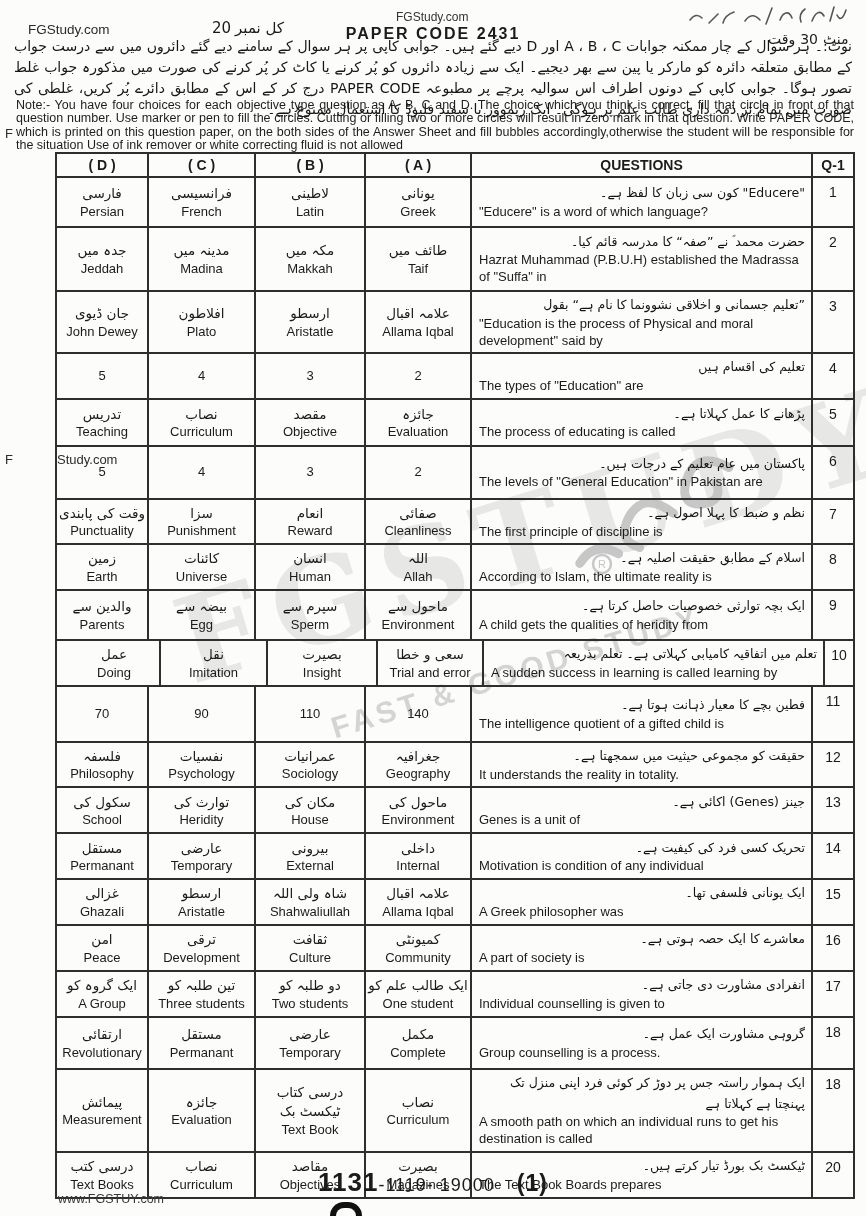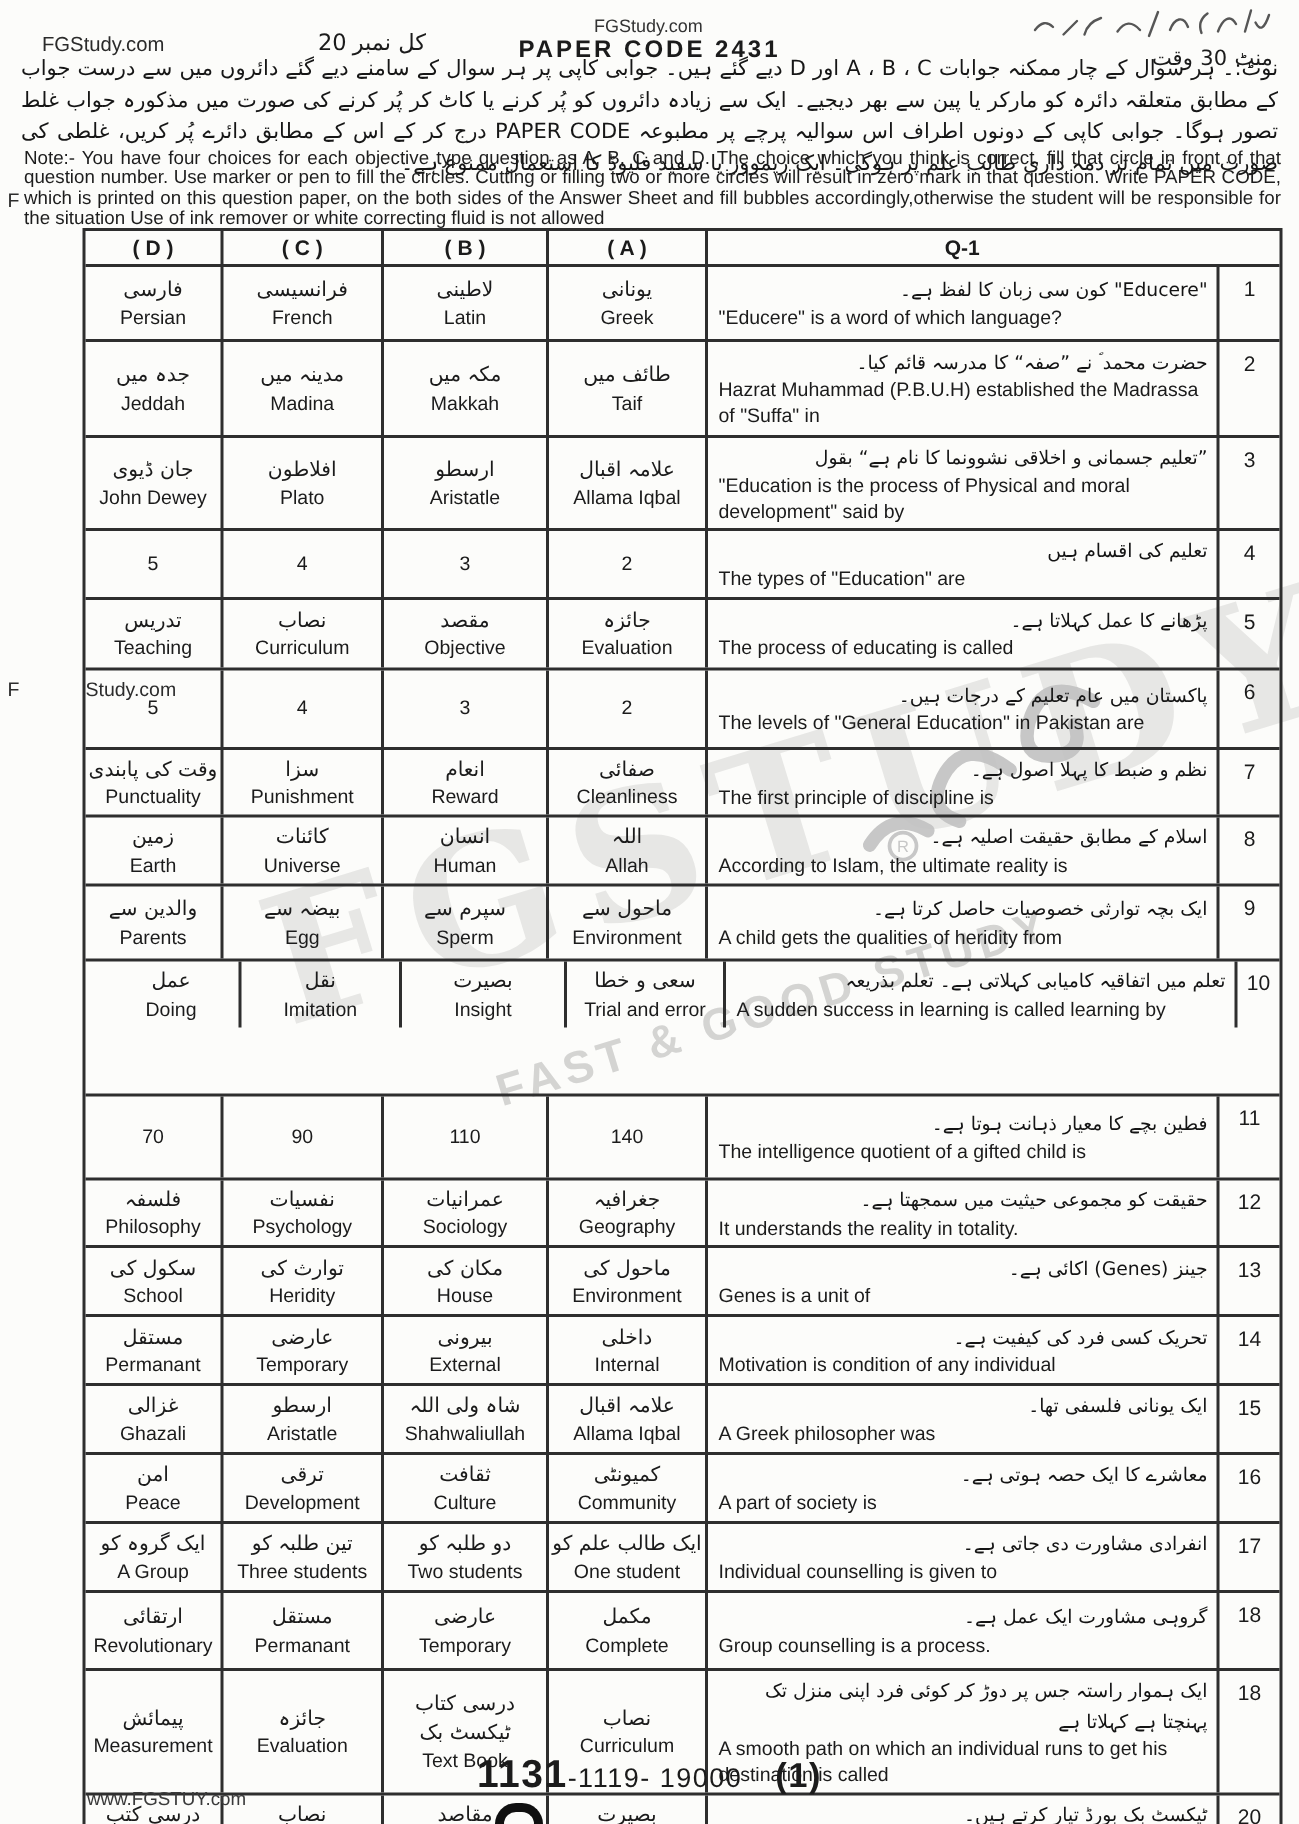--- a/index.html
+++ b/index.html
@@ -80,21 +80,21 @@
   .t-body .t-row:nth-child(1)  { min-height:50px; }
   .t-body .t-row:nth-child(2)  { min-height:64px; }
   .t-body .t-row:nth-child(3)  { min-height:60px; }
   .t-body .t-row:nth-child(4)  { min-height:39px; }
   .t-body .t-row:nth-child(5)  { min-height:47px; }
   .t-body .t-row:nth-child(6)  { min-height:53px; }
   .t-body .t-row:nth-child(7)  { min-height:44px; }
   .t-body .t-row:nth-child(8)  { min-height:45px; }
   .t-body .t-row:nth-child(9)  { min-height:50px; }
   .t-body .t-row:nth-child(10) { min-height:46px;padding-left:12px; }
-  .t-body .t-row:nth-child(11) { min-height:56px;margin-top:44px; }
+  .t-body .t-row:nth-child(11) { min-height:56px; }
   .t-body .t-row:nth-child(12) { min-height:44px; }
   .t-body .t-row:nth-child(13) { min-height:46px; }
   .t-body .t-row:nth-child(14) { min-height:46px; }
   .t-body .t-row:nth-child(15) { min-height:44px; }
   .t-body .t-row:nth-child(16) { min-height:46px; }
   .t-body .t-row:nth-child(17) { min-height:46px; }
   .t-body .t-row:nth-child(18) { min-height:52px; }
   .t-body .t-row:nth-child(19) { min-height:60px; }
   .t-body .t-row:nth-child(20) { min-height:46px; }
 
@@ -183,20 +183,21 @@
     <circle cx="62" cy="112" r="9" fill="none" stroke="#c2c2c2" stroke-width="2.5"></circle>
     <text x="62" y="116" font-size="11" fill="#c2c2c2" text-anchor="middle" font-family="Liberation Sans, sans-serif">R</text>
   </svg>
 
   <div class="qtable">
     <div class="t-head">
       <div class="hcell">( D )</div>
       <div class="hcell">( C )</div>
       <div class="hcell">( B )</div>
       <div class="hcell">( A )</div>
+      <div class="hcell">QUESTIONS</div>
       <div class="hcell">Q-1</div>
     </div>
     <div class="t-body">
   <div class="t-row">
     <div class="cell opt">
       <div class="ur">فارسی</div>
       <div class="en">Persian</div>
     </div>
     <div class="cell opt">
       <div class="ur">فرانسیسی</div>

